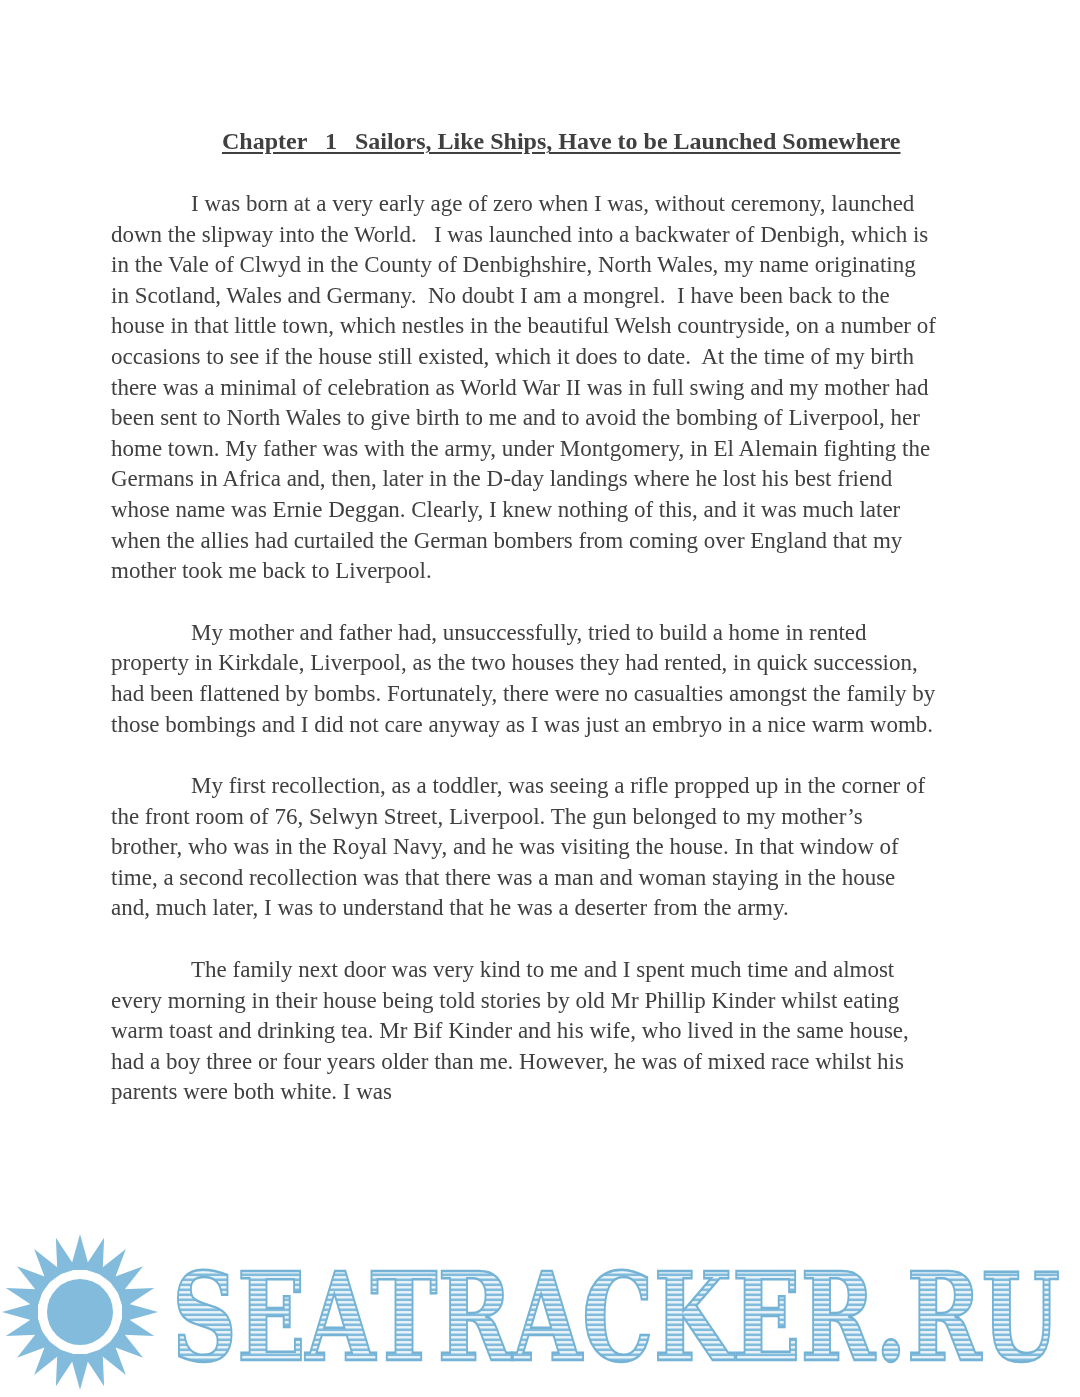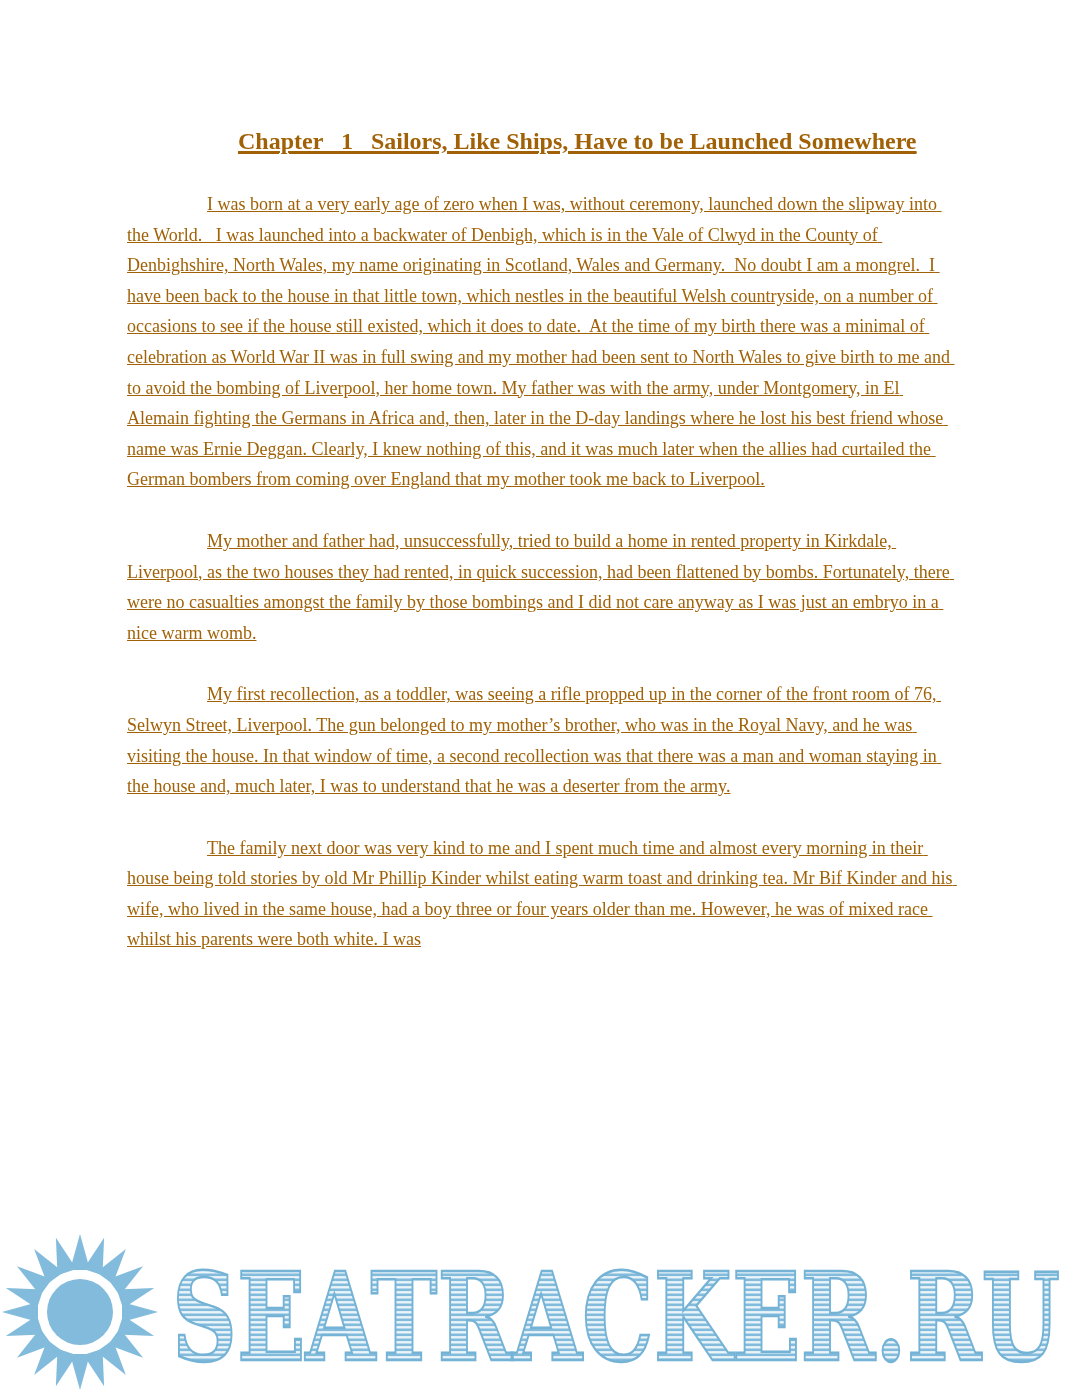--- a/index.html
+++ b/index.html
@@ -12,39 +12,38 @@
     overflow: hidden;
     font-family: "Liberation Serif", serif;
   }
   .page {
     position: absolute;
     inset: 0;
     background: #ffffff;
   }
   .content {
     position: absolute;
-    left: 127px;
+    left: 111px;
     top: 126px;
     width: 826px;
-    color: #a16207;
-    text-decoration: underline;
+    color: #404040;
   }
   .heading {
     font-size: 24px;
     font-weight: bold;
     line-height: 31px;
     margin: 0 0 32px 0;
     text-indent: 111px;
     text-decoration: underline;
     text-decoration-thickness: 2px;
     text-underline-offset: 3px;
     white-space: pre-wrap;
   }
   .para {
-    font-size: 18px;
+    font-size: 23px;
     line-height: 30.6px;
     margin: 0 0 31px 0;
     text-indent: 80px;
     white-space: pre-wrap;
     text-align: left;
   }
   .watermark {
     position: absolute;
     left: 0;
     bottom: 4px;

